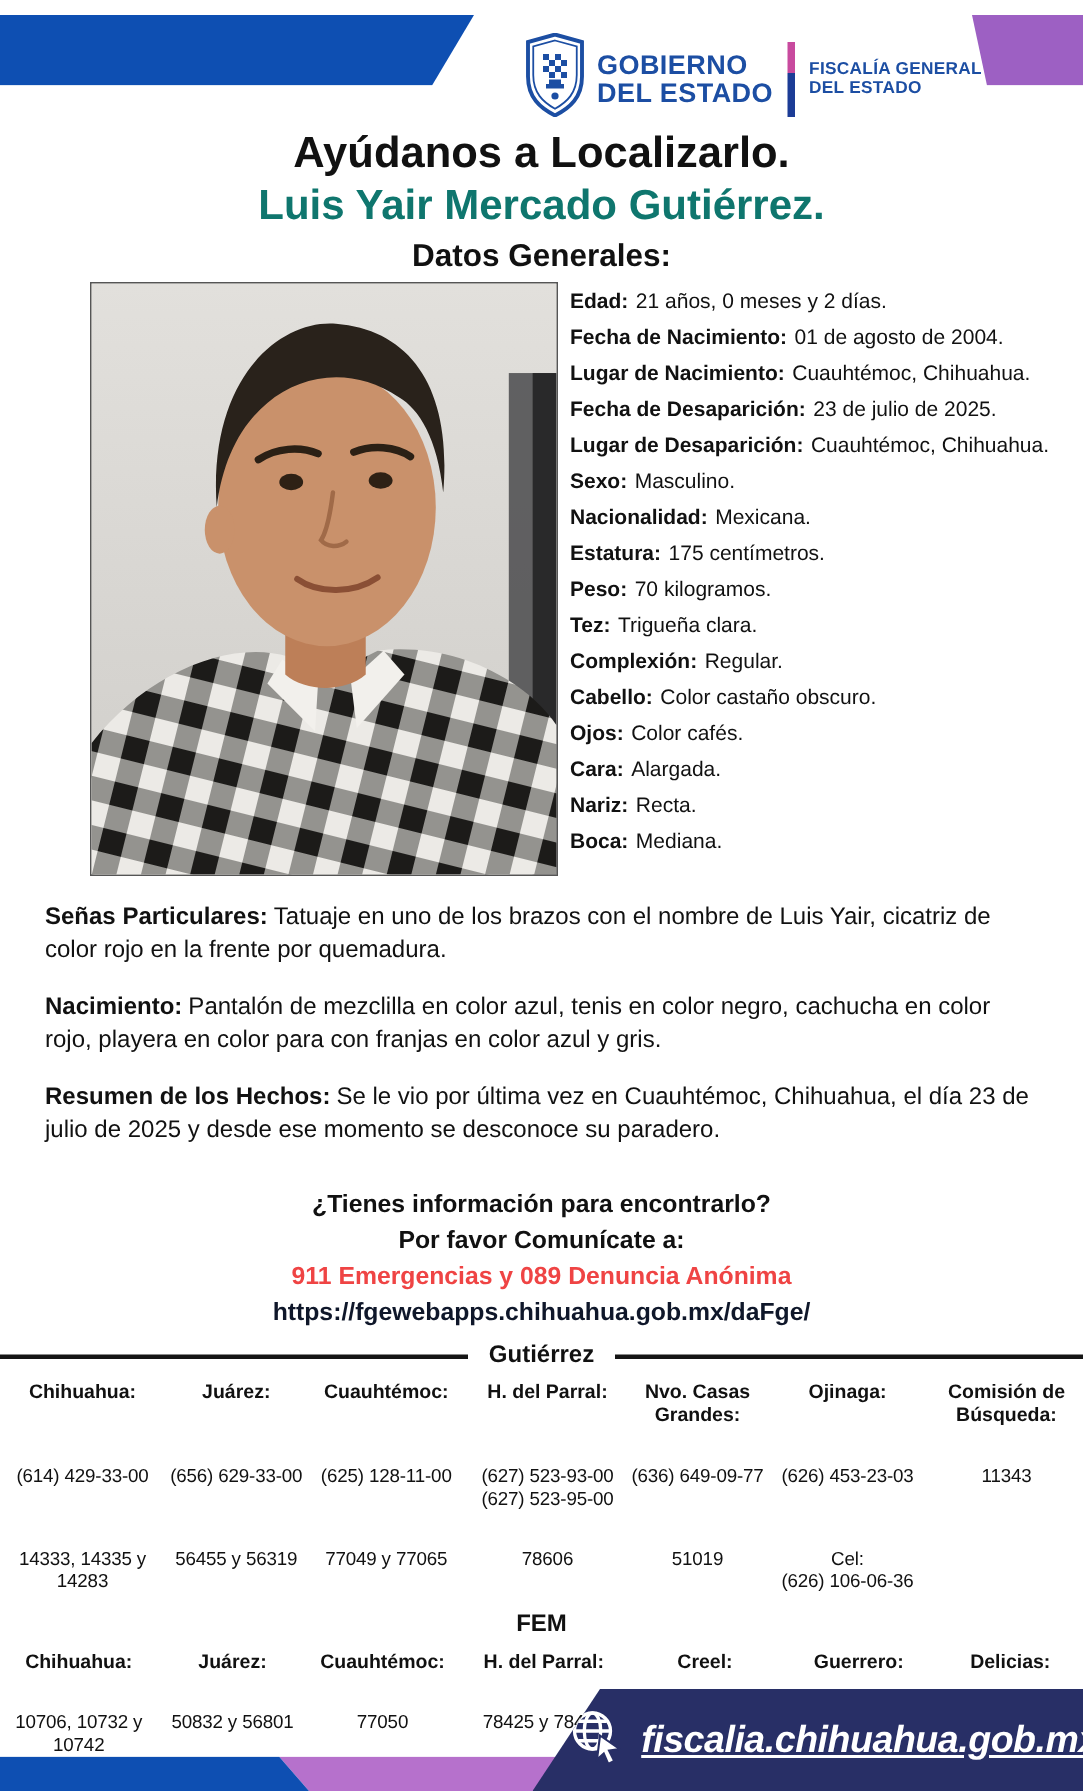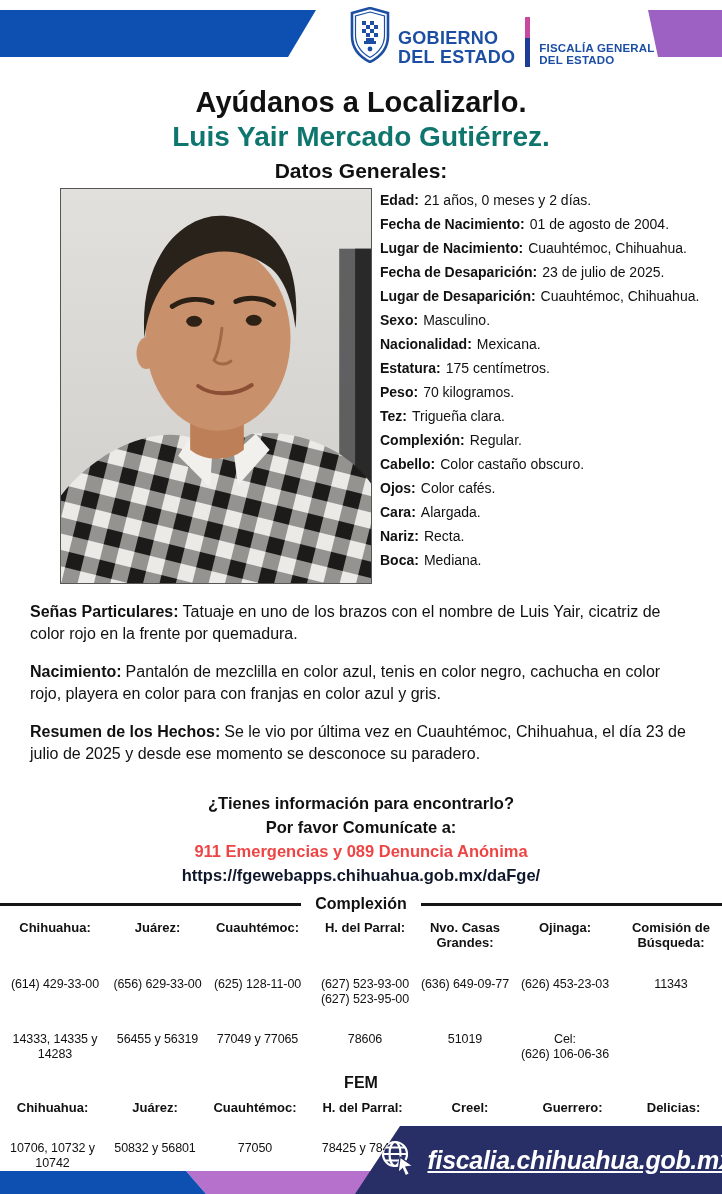--- a/index.html
+++ b/index.html
@@ -4,21 +4,21 @@
 <style>
   * { margin:0; padding:0; box-sizing:border-box; }
   body { background:#fff; font-family:"Liberation Sans","DejaVu Sans",sans-serif; color:#111; }
   .page { position:relative; width:722px; height:1194px; background:#fff; overflow:hidden; margin:0 auto; }
 
   
   .bar-blue-top { position:absolute; top:10px; left:0; width:316px; height:47px;
     background:#0E4FB2; clip-path:polygon(0 0,100% 0,calc(100% - 28px) 100%,0 100%); }
   .bar-purple-top { position:absolute; top:10px; right:0; width:74px; height:47px;
     background:#9D60C3; clip-path:polygon(0 0,100% 0,100% 100%,10px 100%); }
-  .logo-group { position:absolute; top:7px; left:349px; display:flex; align-items:flex-end; }
+  .logo-group { position:absolute; top:22px; left:349px; display:flex; align-items:center; }
   .gob-text { margin-left:7px; font-size:18px; font-weight:800; color:#1C4EA3; line-height:1.05; letter-spacing:.3px; }
   .logo-divider { width:5px; height:50px; margin:0 9px 0 10px;
     background:linear-gradient(#C84A9E 0 42%, #1C3C96 42% 100%); }
   .fis-text { font-size:11.5px; font-weight:800; color:#1C4EA3; line-height:1.1; letter-spacing:.2px; }
 
   
   .main { padding-top:86px; }
   .title { text-align:center; font-size:29px; font-weight:bold; line-height:33px; }
   .person-name { text-align:center; font-size:28px; font-weight:bold; line-height:30px; color:#0f766e; margin-top:3px; }
   .section-title { text-align:center; font-size:21px; font-weight:bold; line-height:24px; margin-top:7px; }
@@ -168,21 +168,21 @@
 
     <div class="contact">
       <div>¿Tienes información para encontrarlo?</div>
       <div>Por favor Comunícate a:</div>
       <div class="red">911 Emergencias y 089 Denuncia Anónima</div>
       <div><a class="link" href="#">https://fgewebapps.chihuahua.gob.mx/daFge/</a></div>
     </div>
 
     <div class="tel-title-row">
       <div class="hline"></div>
-      <div class="tel-title">Complexión</div>
+      <div class="tel-title">Gutiérrez</div>
       <div class="hline"></div>
     </div>
 
     <div class="grid7 tel-headers">
       <div class="cell-h">Chihuahua:</div>
       <div class="cell-h">Juárez:</div>
       <div class="cell-h">Cuauhtémoc:</div>
       <div class="cell-h">H. del Parral:</div>
       <div class="cell-h">Nvo. Casas Grandes:</div>
       <div class="cell-h">Ojinaga:</div>

